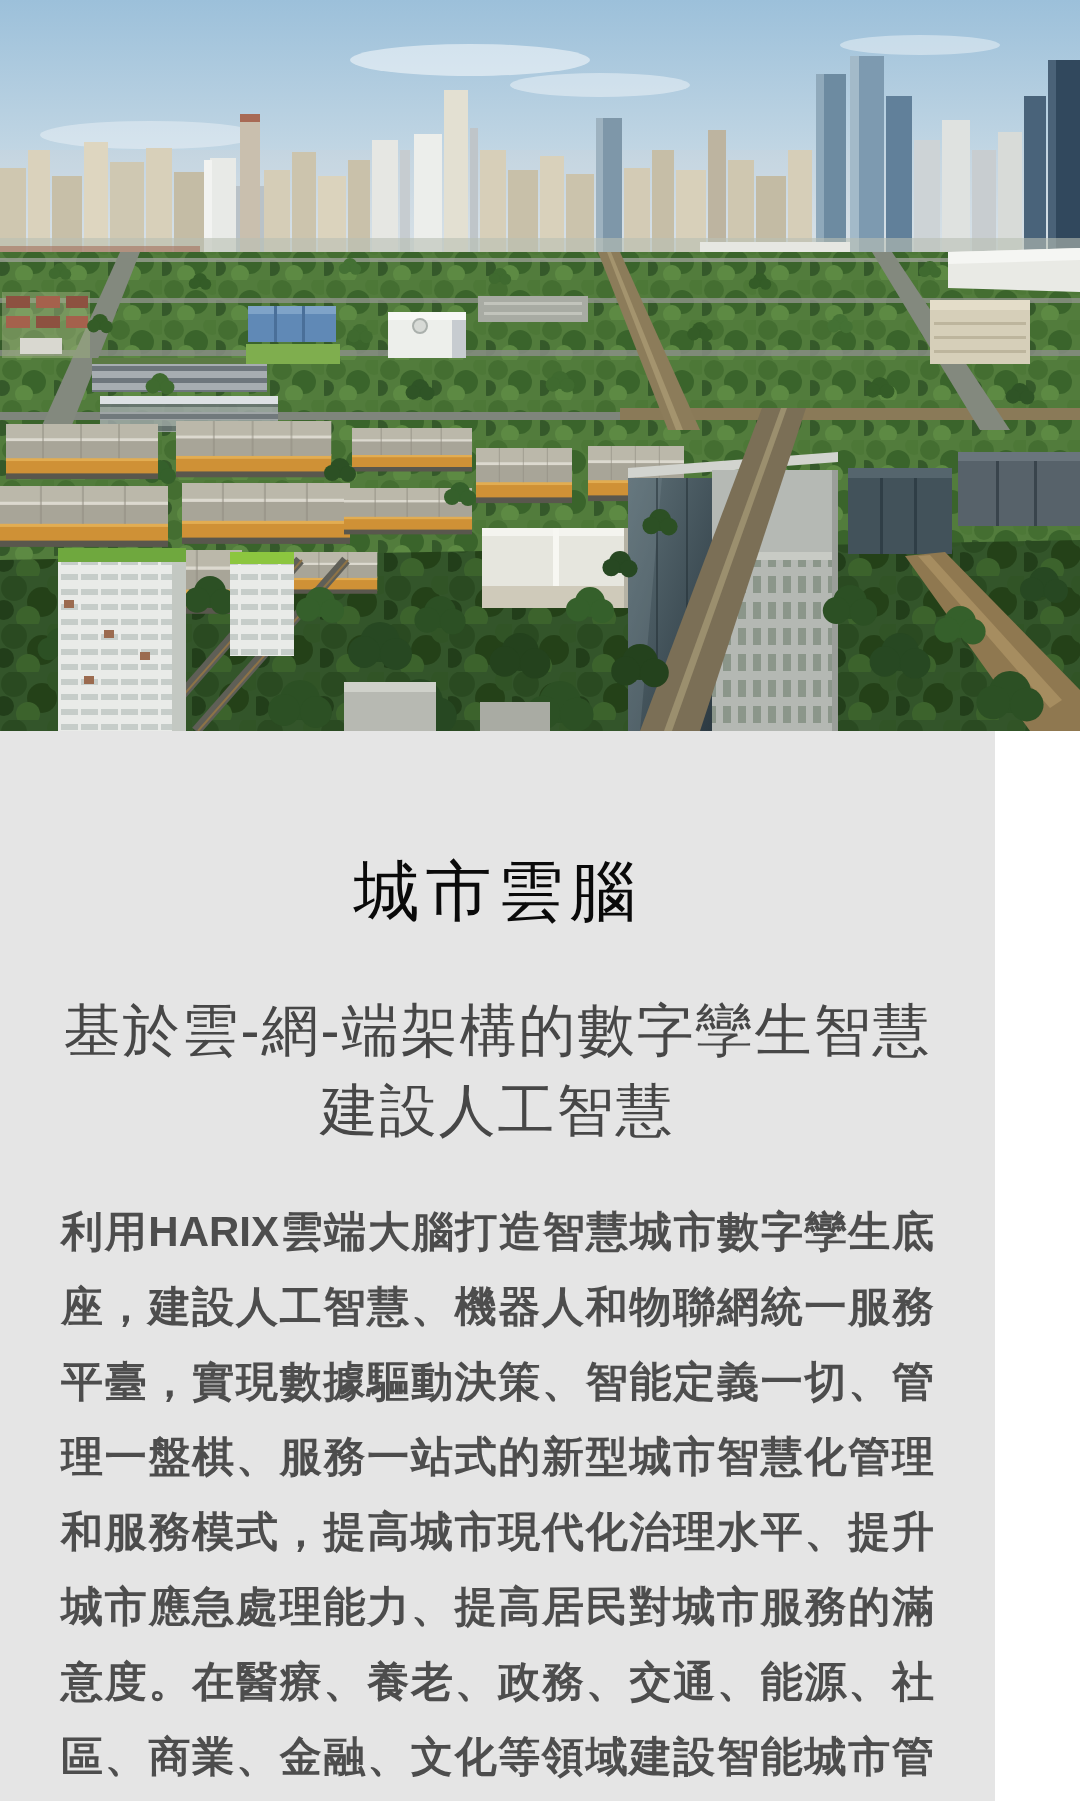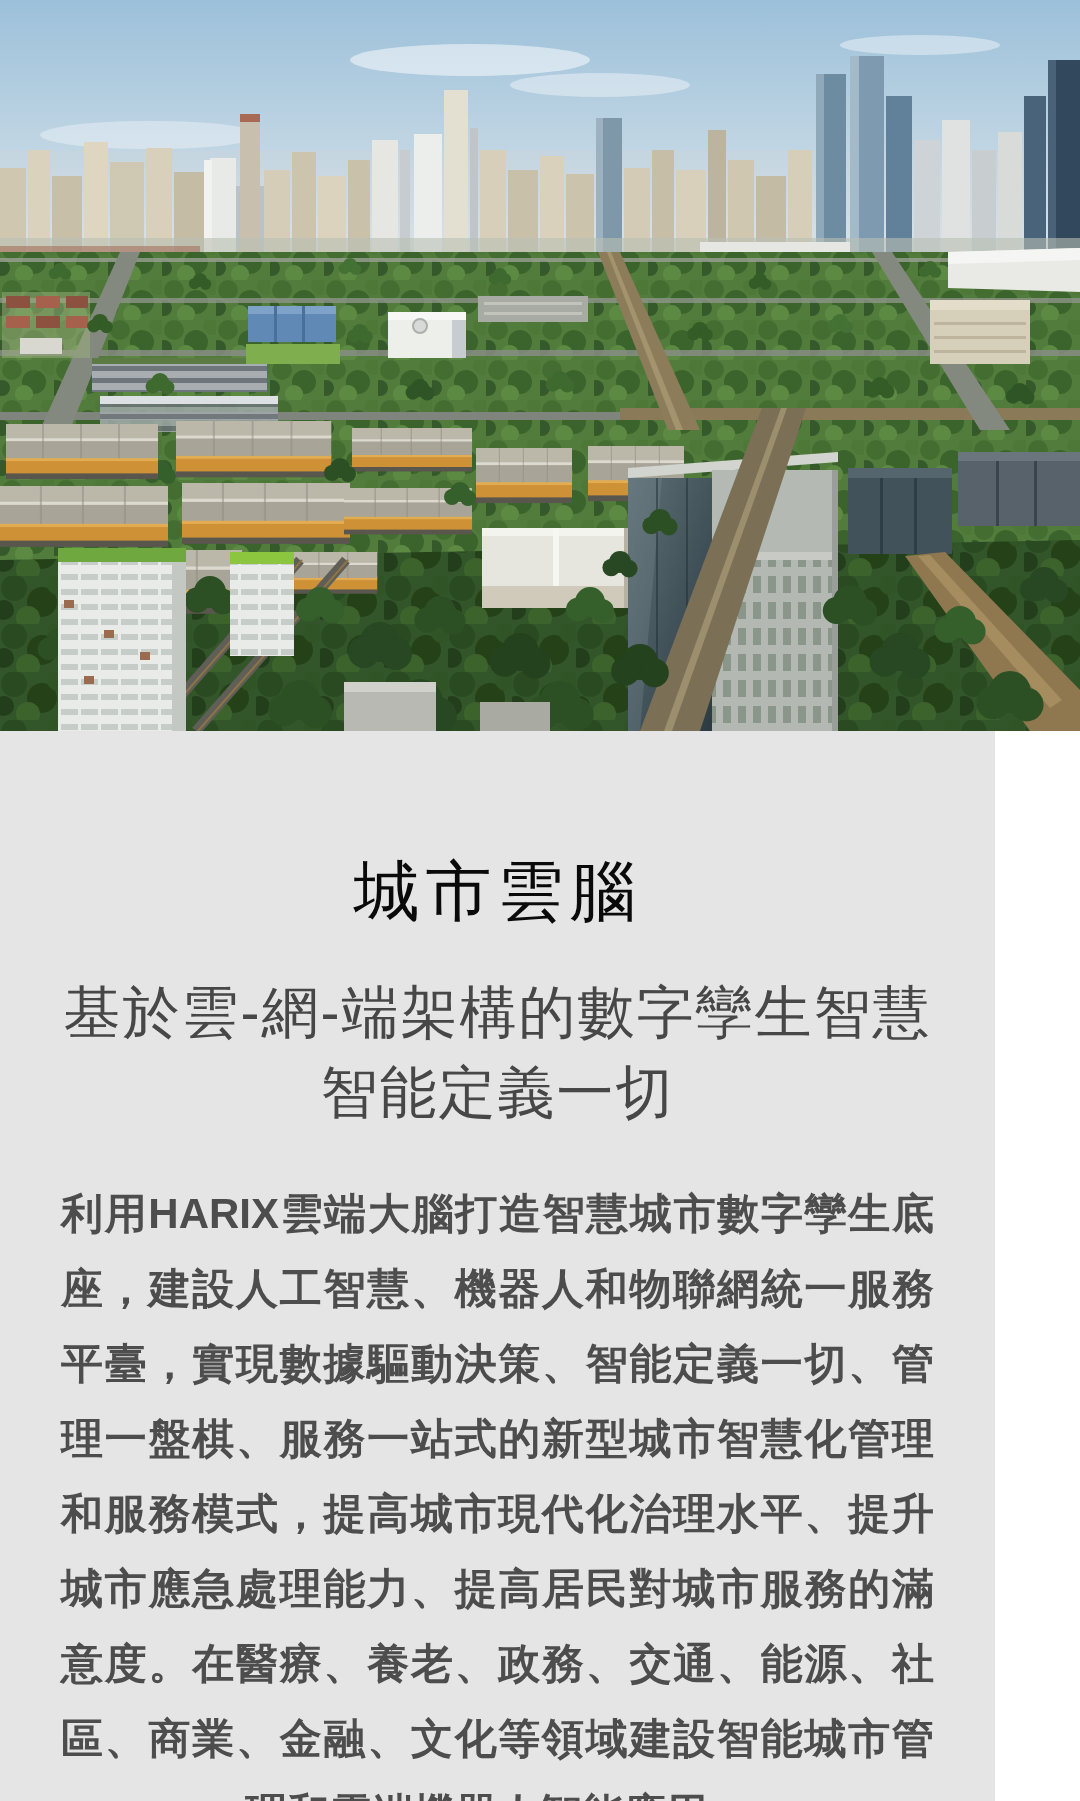--- a/index.html
+++ b/index.html
@@ -25,21 +25,21 @@
     text-align: center;
   }
   .title {
     font-size: 66px;
     line-height: 1.35;
     font-weight: 500;
     letter-spacing: 6px;
     color: #0a0a0a;
   }
   .subtitle {
-    margin-top: 36px;
+    margin-top: 54px;
     font-size: 57px;
     line-height: 80px;
     font-weight: 500;
     letter-spacing: 2px;
     color: #474747;
   }
   .subtitle span { display: block; }
   .body-text {
     margin-top: 44px;
     font-size: 42px;
@@ -329,19 +329,19 @@
         <rect x="480" y="702" width="70" height="29" fill="#a9aba3"></rect>
       </g>
     </svg>
   </figure>
 
   <section class="content">
     <h1 class="title">城市雲腦</h1>
 
     <h2 class="subtitle">
       <span>基於雲-網-端架構的數字孿生智慧</span>
-      <span>智能定義一切</span>
+      <span>建設人工智慧</span>
     </h2>
 
     <p class="body-text">利用HARIX雲端大腦打造智慧城市數字孿生底座，建設人工智慧、機器人和物聯網統一服務平臺，實現數據驅動決策、智能定義一切、管理一盤棋、服務一站式的新型城市智慧化管理和服務模式，提高城市現代化治理水平、提升城市應急處理能力、提高居民對城市服務的滿意度。在醫療、養老、政務、交通、能源、社區、商業、金融、文化等領域建設智能城市管理和雲端機器人智能應用。</p>
   </section>
 
 </div>
 
 </body></html>

